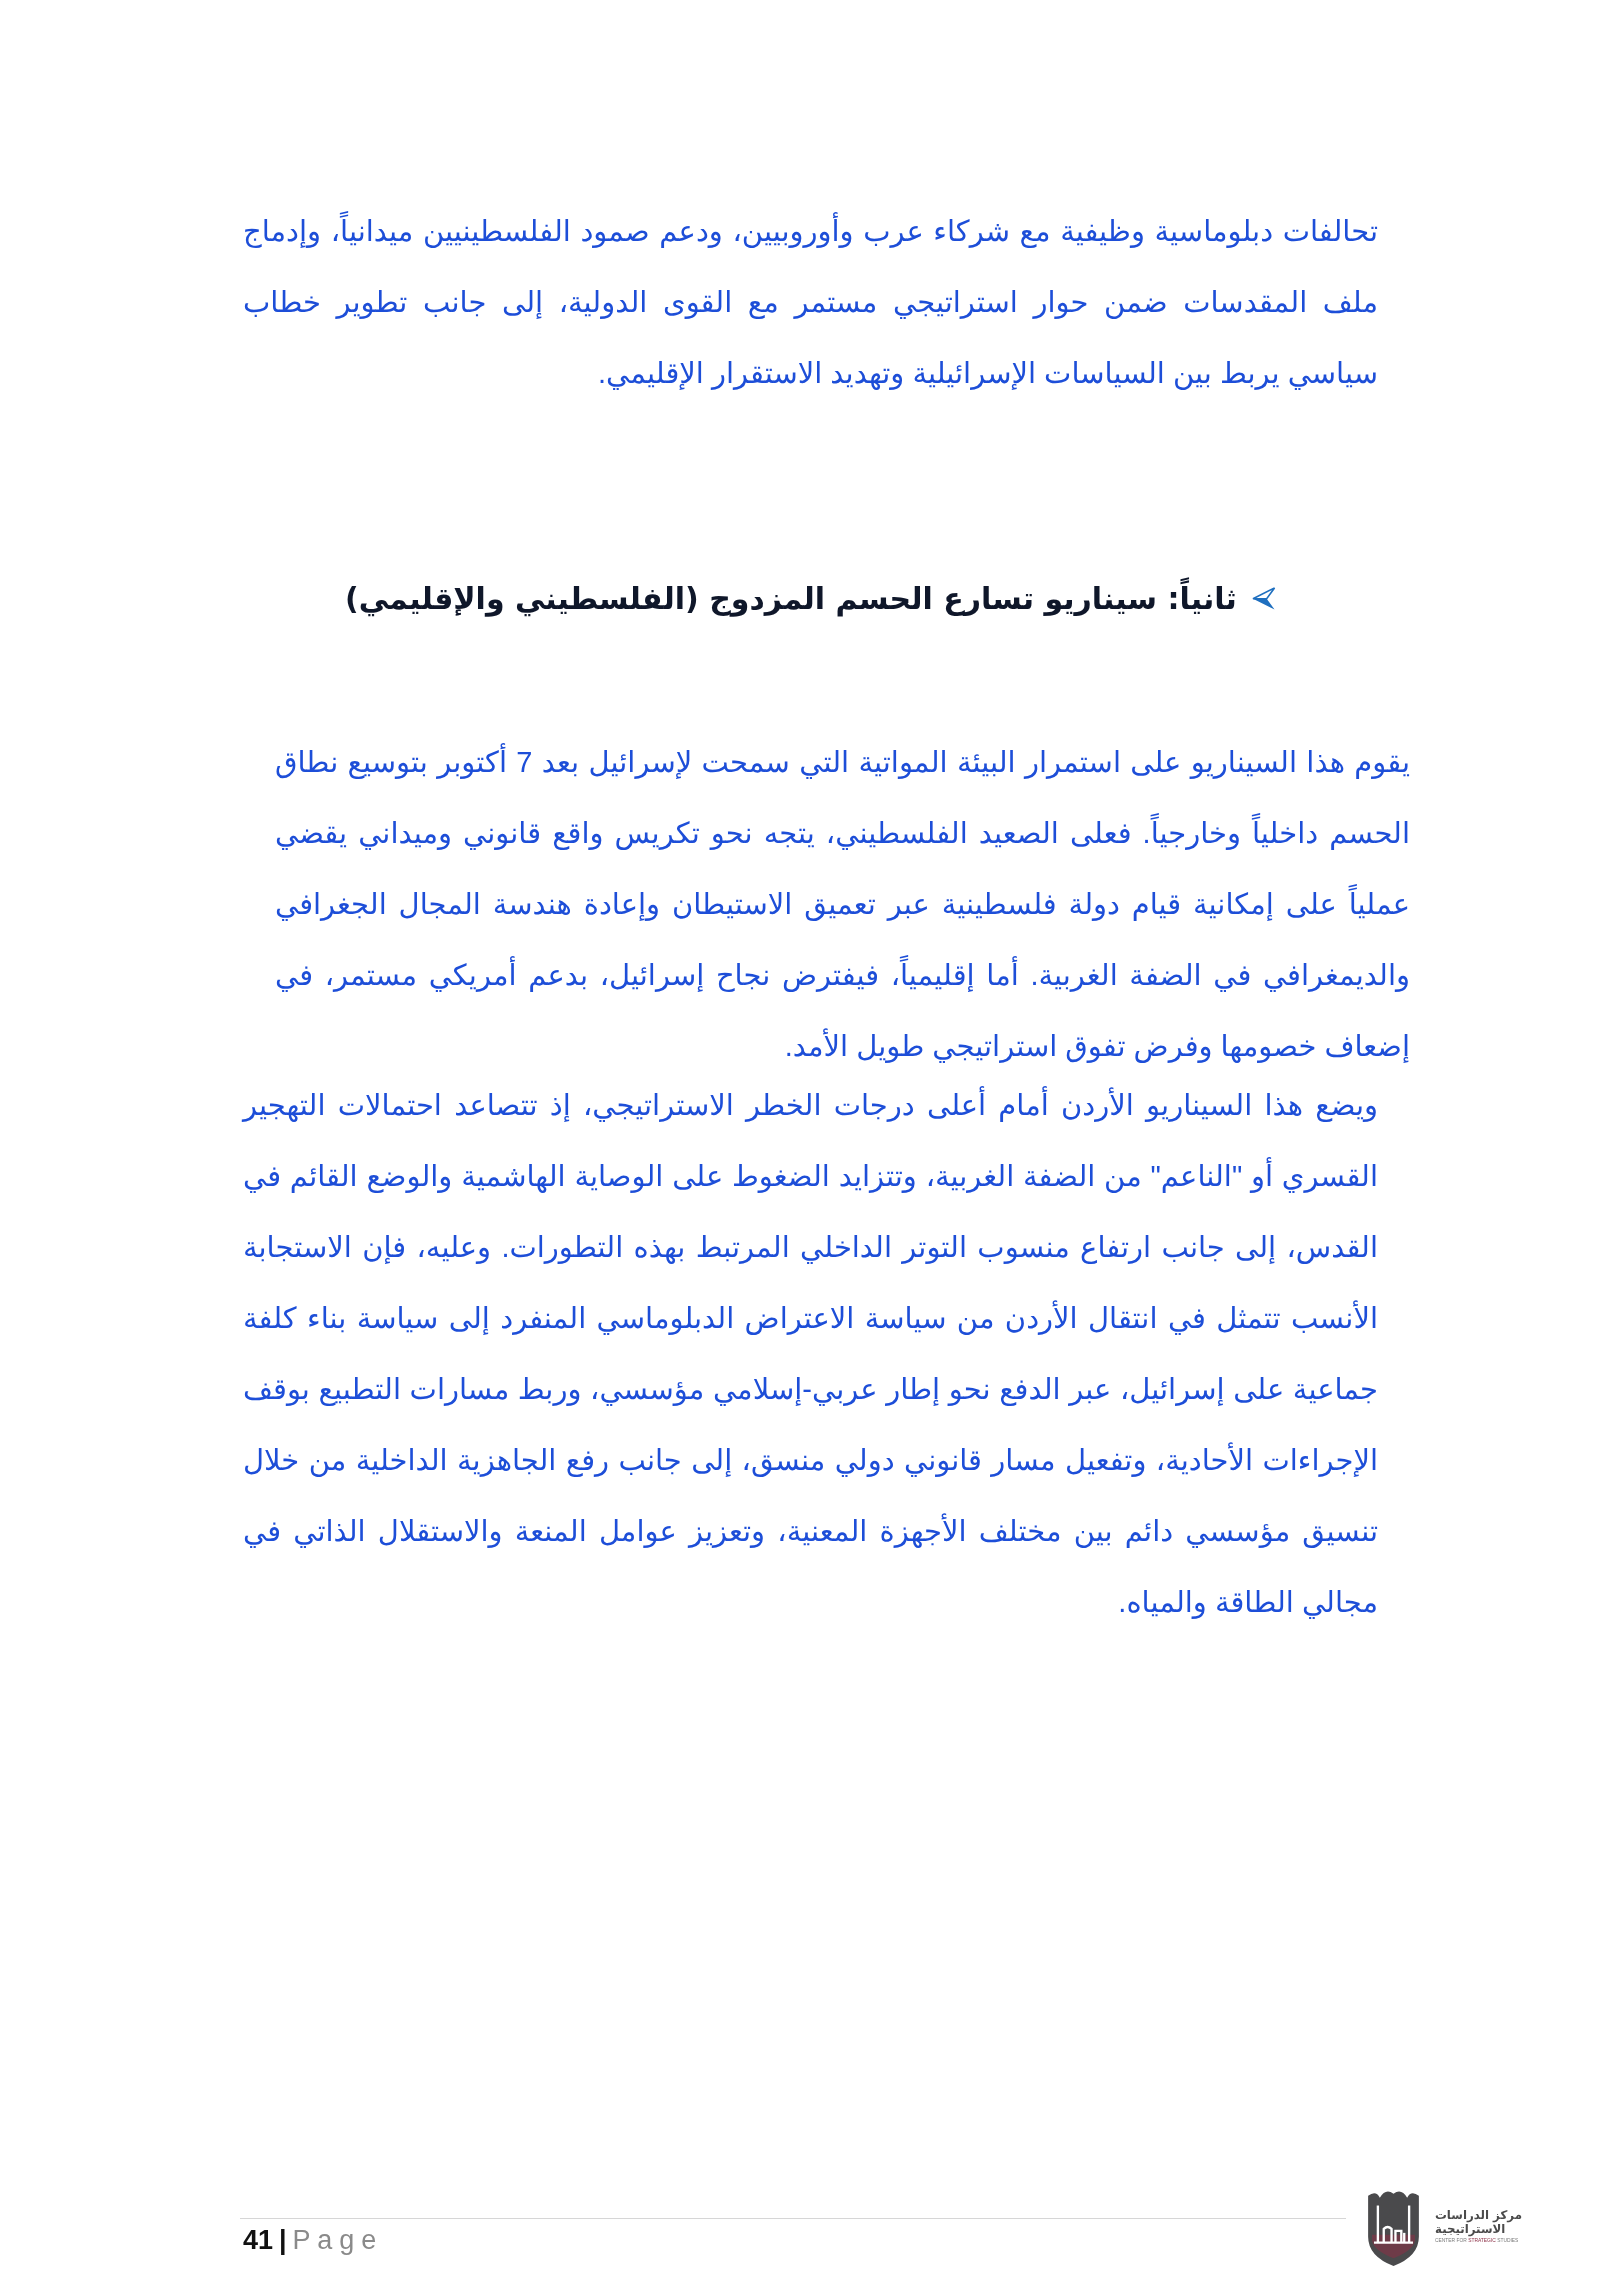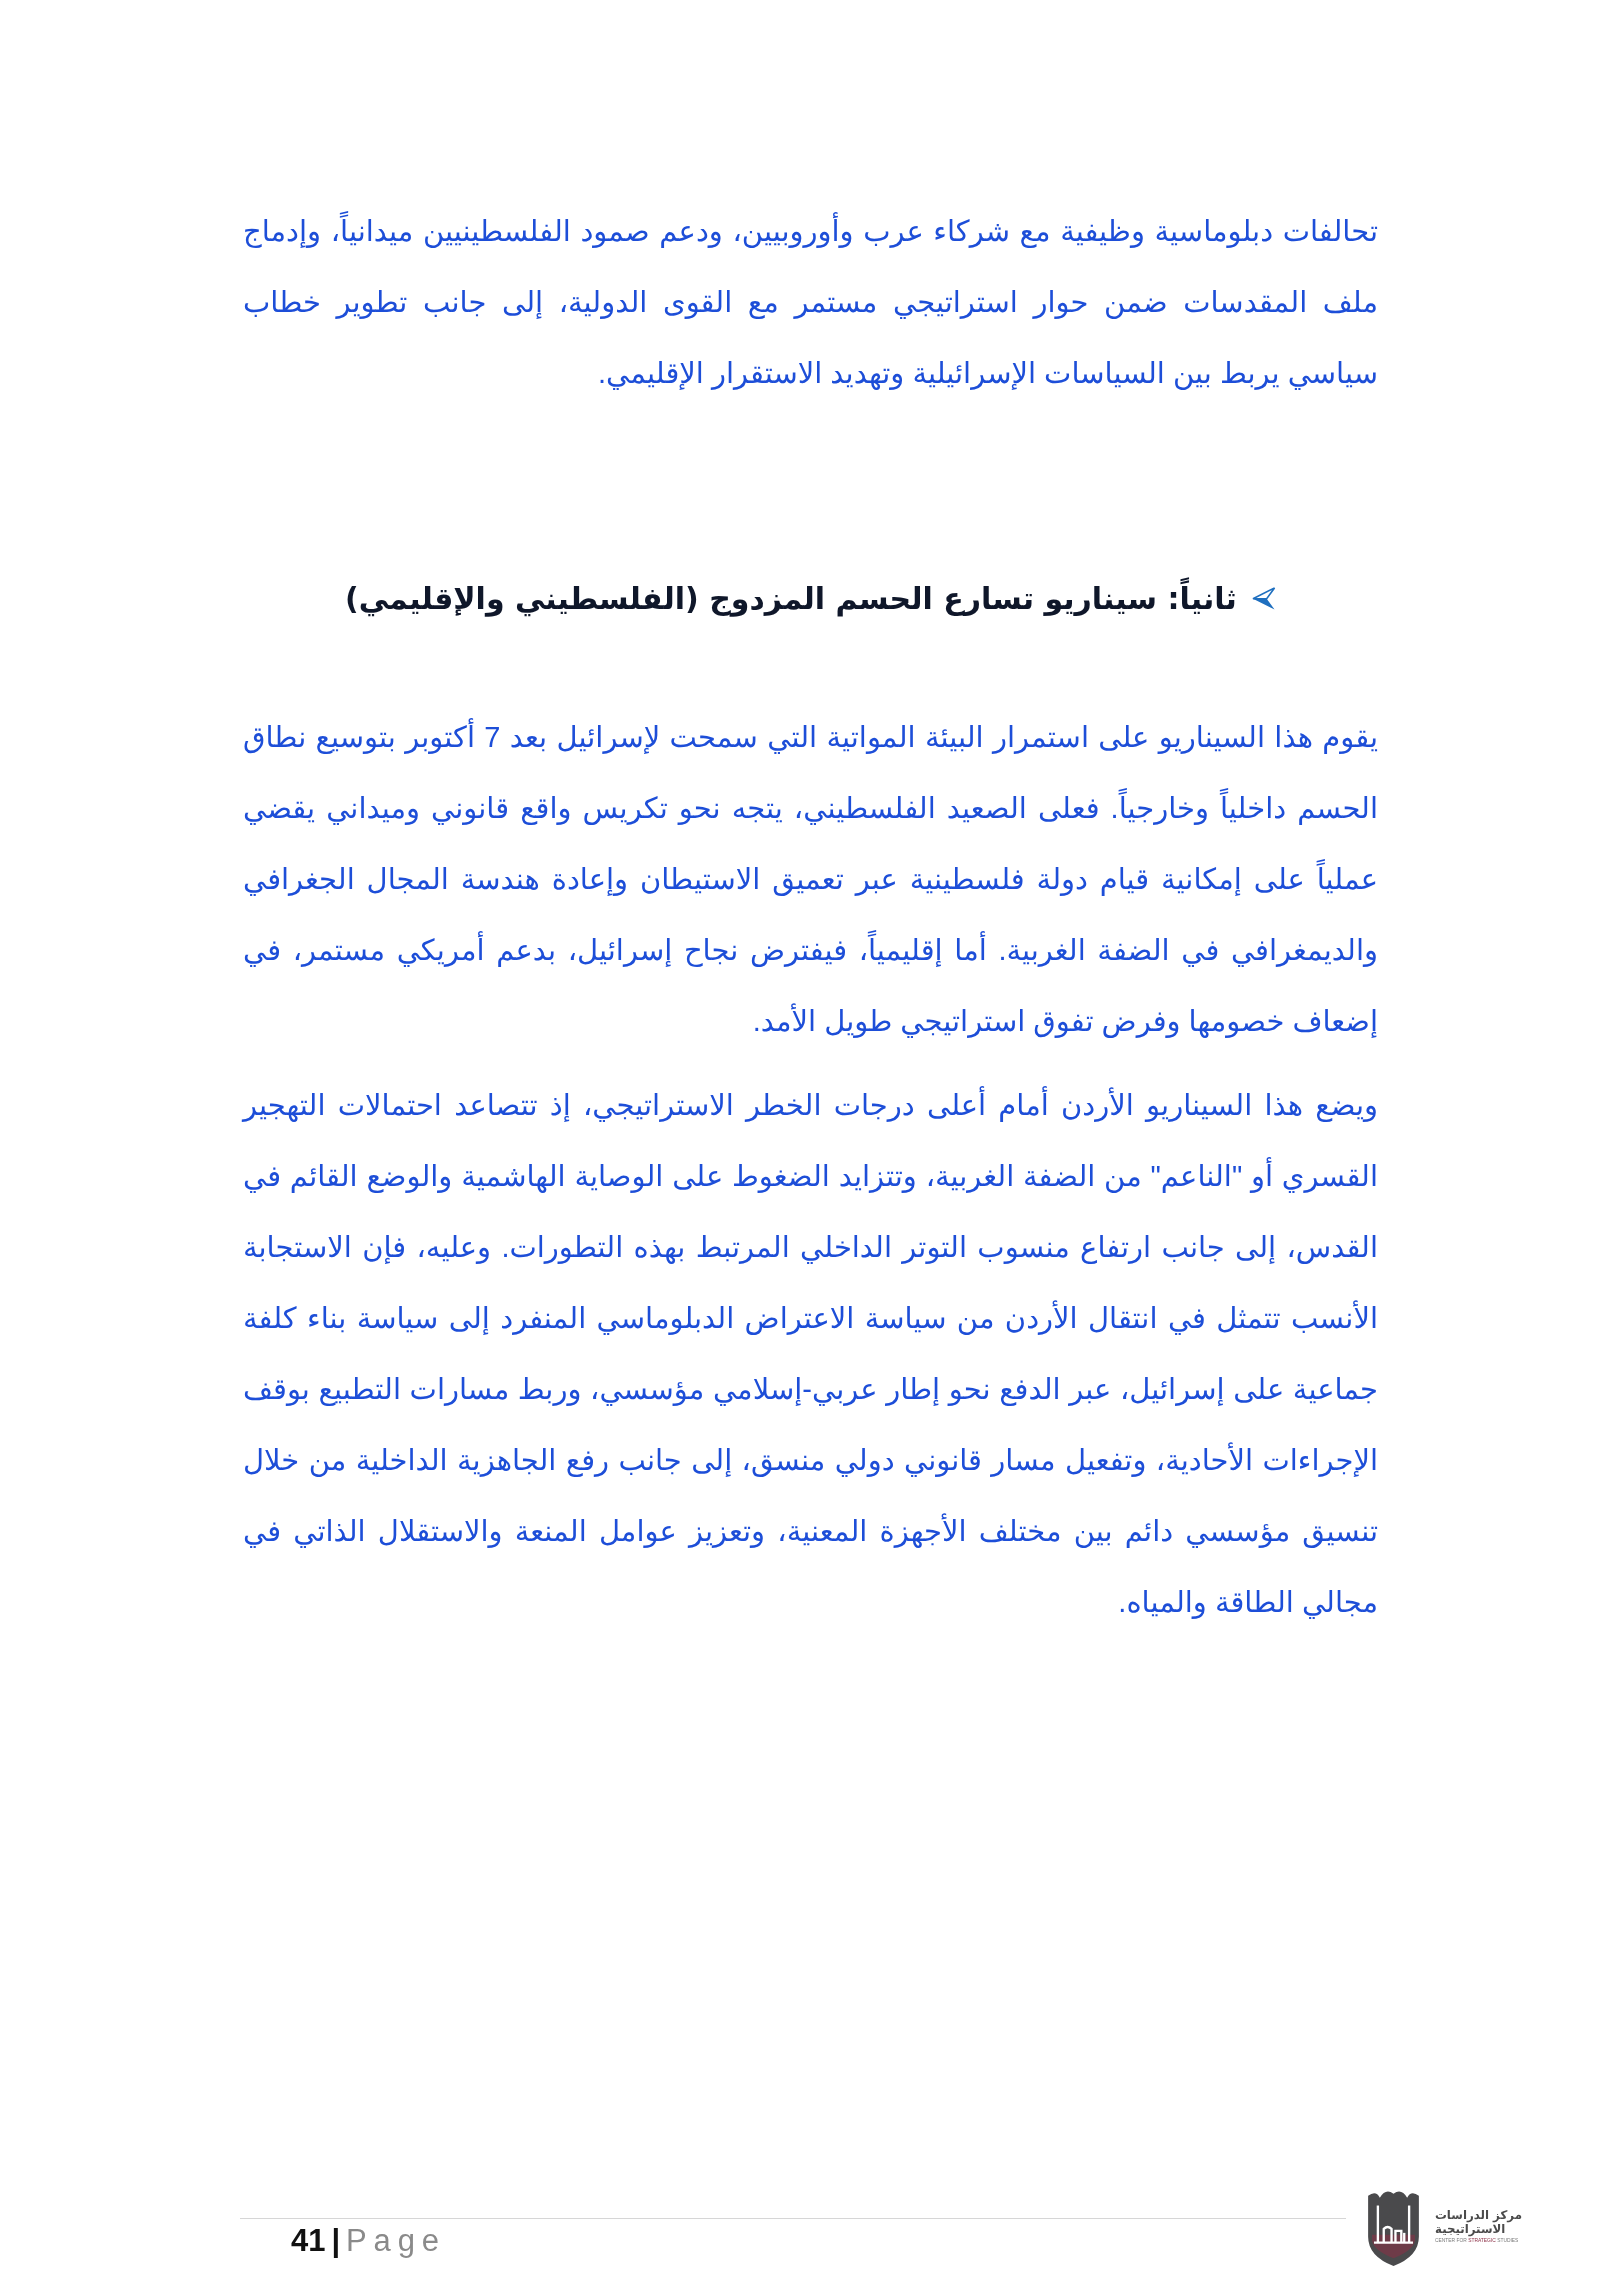--- a/index.html
+++ b/index.html
@@ -31,21 +31,21 @@
       font-family: Liberation Sans, sans-serif;
       font-size: 29px;
       line-height: 71px;
       color: #1d4ed8;
     }
     .para {
       margin: 0;
       padding: 0;
     }
     #para-intro { top: 196px; }
-    #para-scenario { top: 702px; }
+    #para-scenario { top: 727px; margin-left: 32px; }
     #para-jordan { top: 1070px; }
 
     .heading {
       position: absolute;
       top: 571px;
       left: 243px;
       width: 1135px;
       direction: rtl;
       display: flex;
       justify-content: center;
@@ -71,25 +71,24 @@
       top: 2218px;
       width: 1106px;
       height: 1px;
       background: #d6d6d6;
     }
     .page-number {
       position: absolute;
       left: 243px;
       top: 2226px;
       font-family: "Liberation Sans", "DejaVu Sans", sans-serif;
-      font-size: 31px;
+      font-size: 27px;
       line-height: 29px;
       direction: ltr;
       white-space: nowrap;
-      margin-left: 48px;
     }
     .page-number .num { font-weight: bold; color: #111111; }
     .page-number .sep { font-weight: bold; color: #111111; margin: 0 5.9px; }
     .page-number .label { color: #8a8a8a; letter-spacing: 6.9px; }
 
     .logo {
       position: absolute;
       left: 1364px;
       top: 2184px;
       width: 176px;

